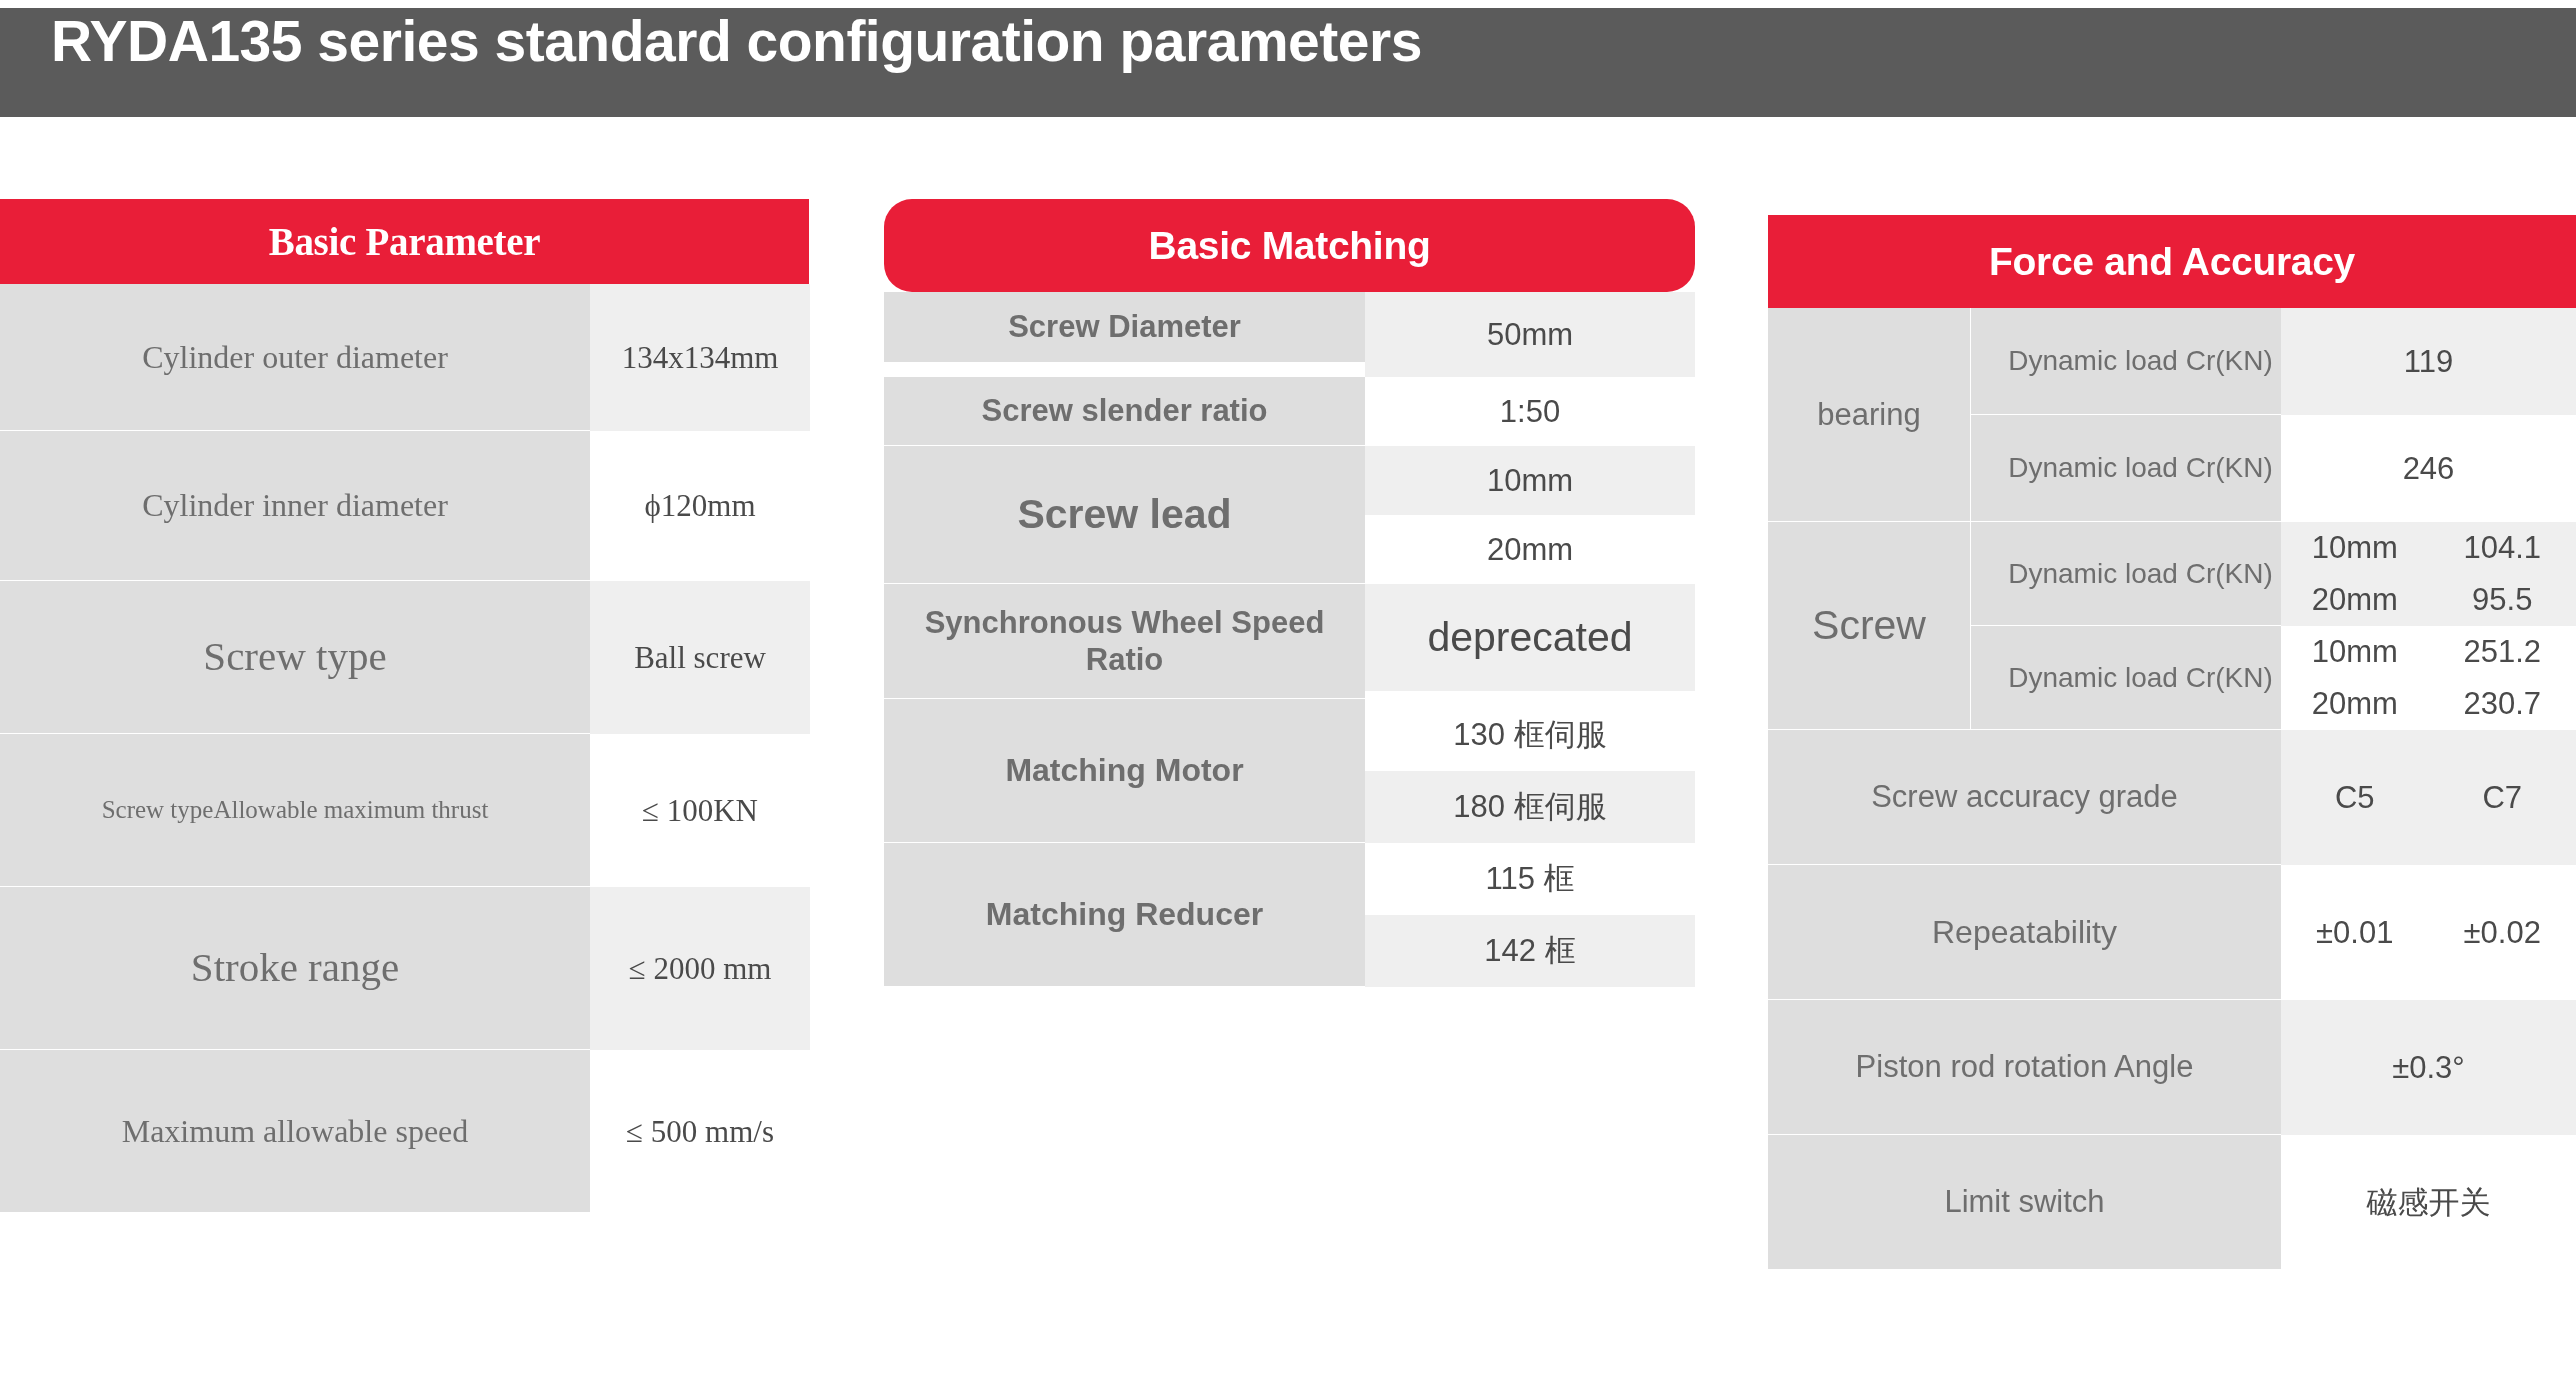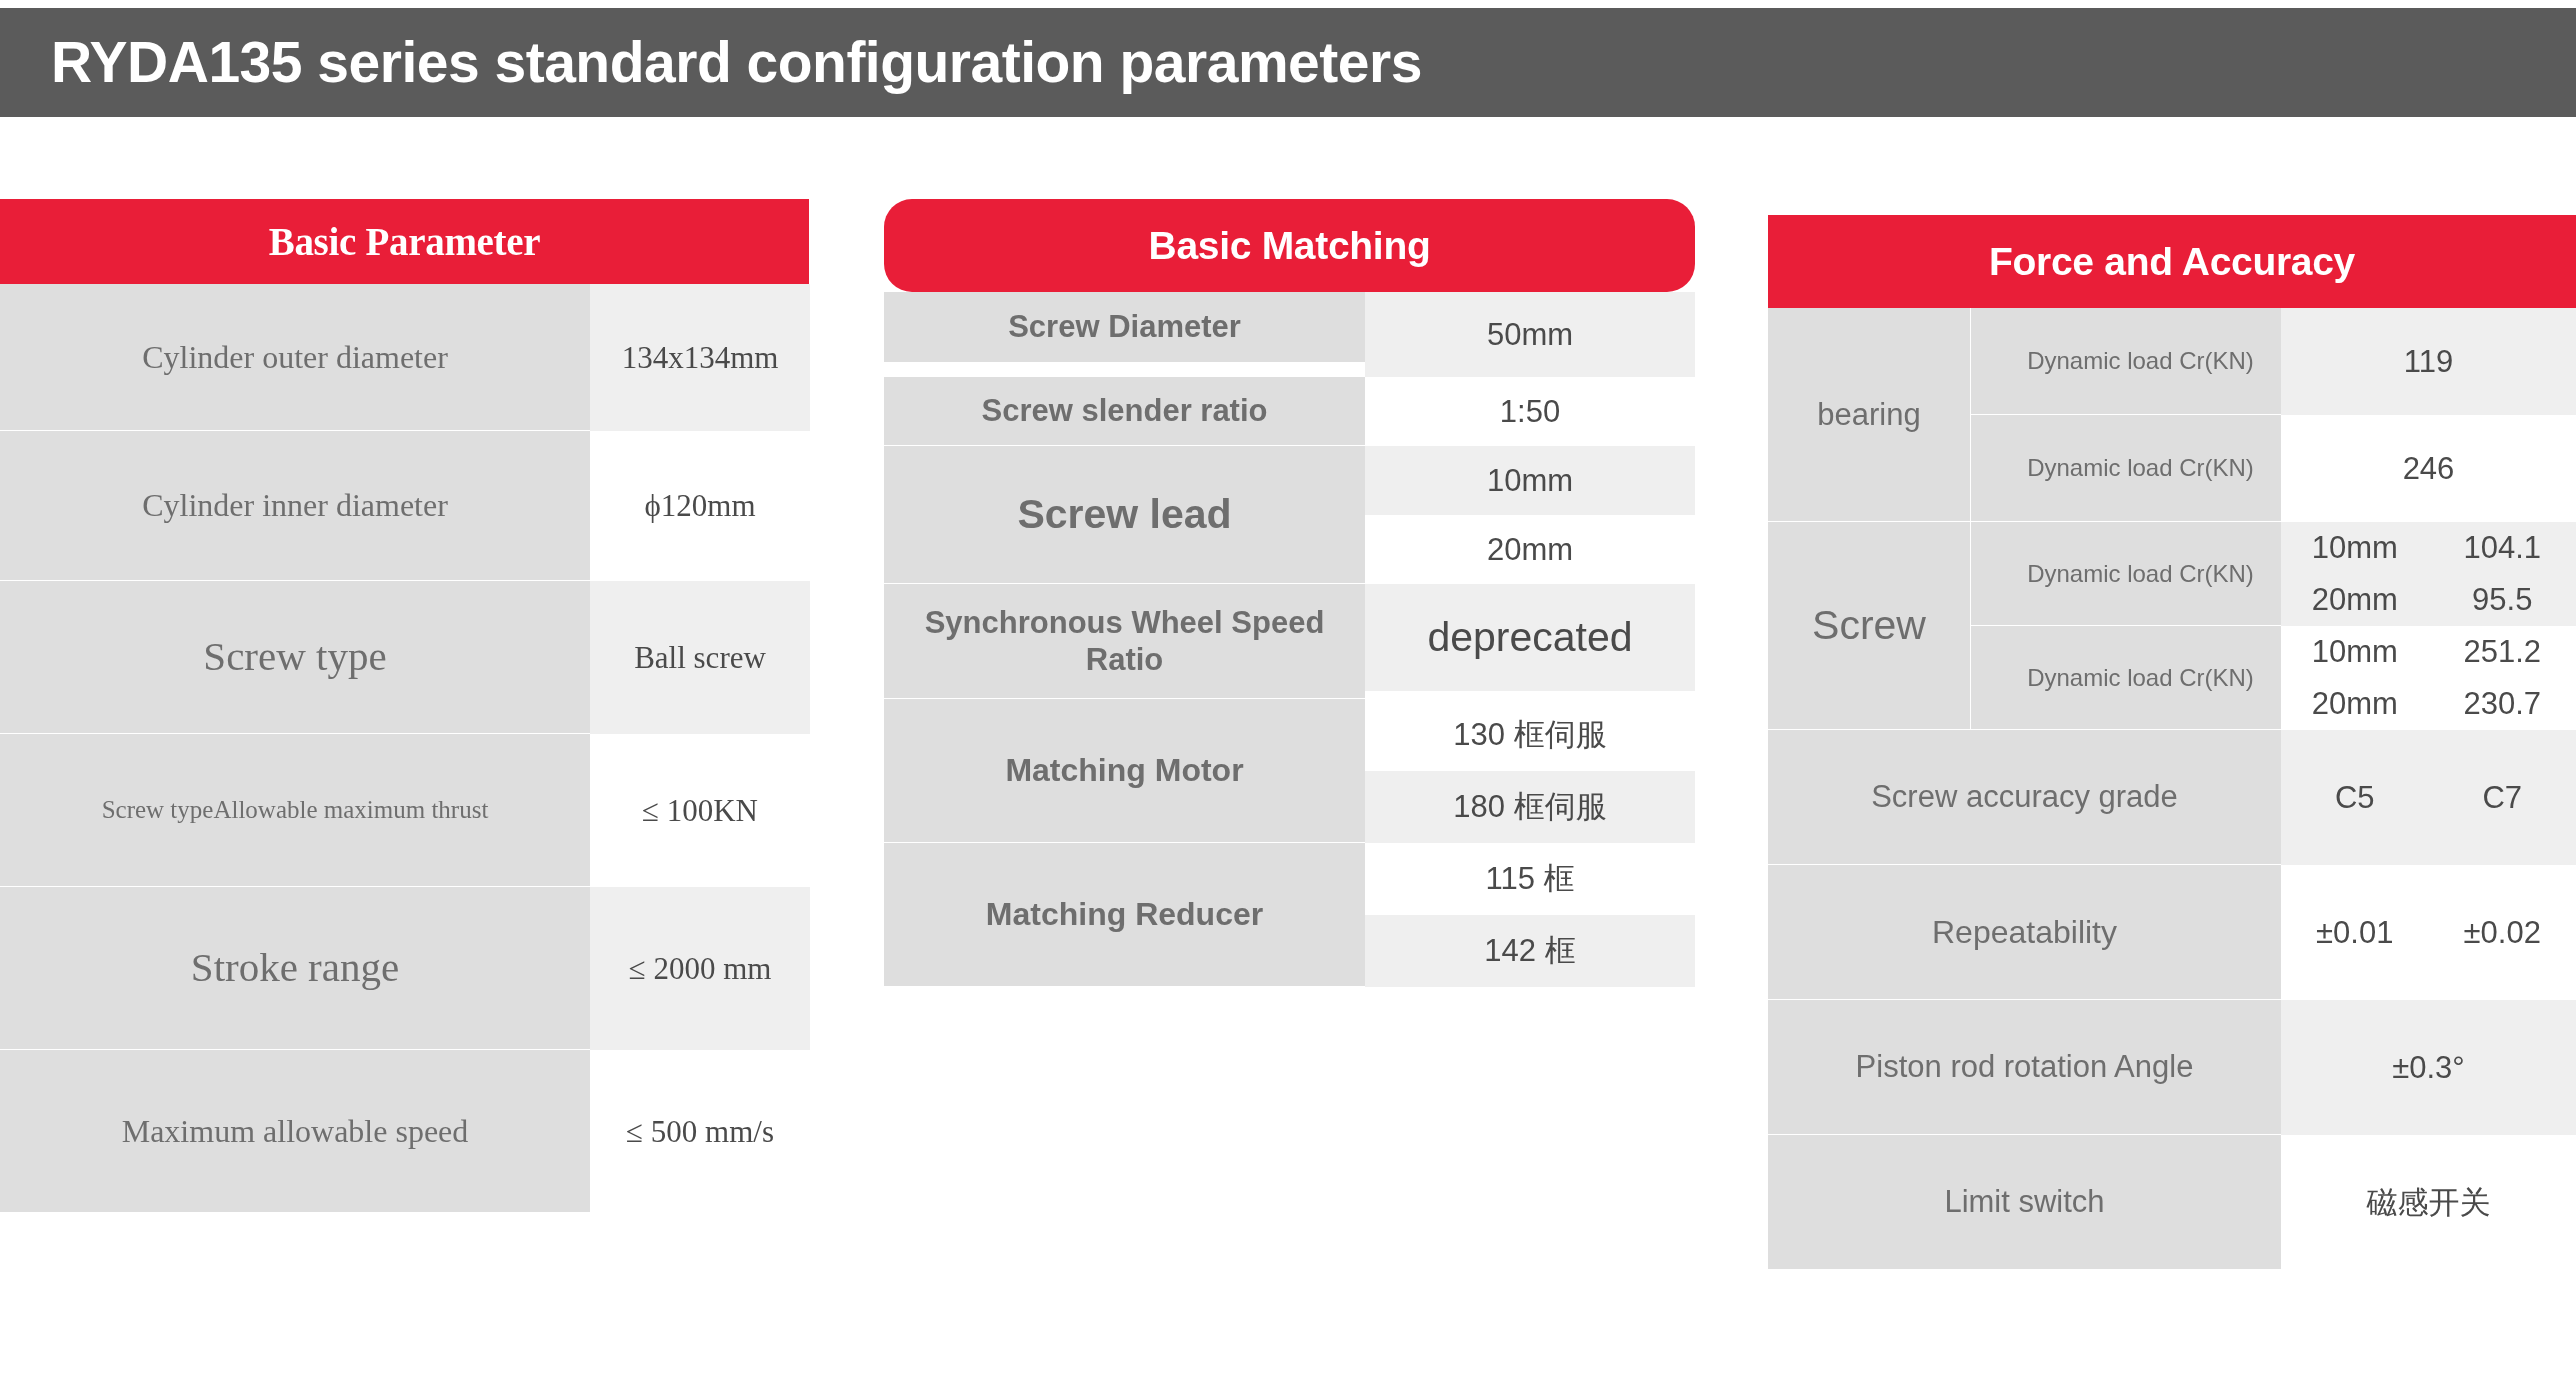--- a/index.html
+++ b/index.html
@@ -12,21 +12,20 @@
     overflow: hidden;
   }
 
   
   .title-bar {
     position: absolute;
     left: 0; top: 7.8px;
     width: 2576px; height: 109px;
     background: #5b5b5b;
     display: flex;
-    align-items: center;
   }
   .title-text {
     color: #ffffff;
     font-size: 57px;
     font-weight: bold;
     letter-spacing: -0.5px;
     padding-left: 51px;
     white-space: nowrap;
   }
 
@@ -117,21 +116,21 @@
 
   .row3 { display: flex; }
   .row3 .lbl { width: 513px; flex: none; }
   .row3 .vals { flex: 1; display: flex; }
   .row3 .vals .val { flex: 1; }
 
   
   .fs-xl  { font-size: 41px; }
   .fs-lg  { font-size: 32px; }
   .fs-md  { font-size: 31px; }
-  .fs-sm  { font-size: 24px; padding-left: 29px; }
+  .fs-sm  { font-size: 28px; padding-left: 29px; }
   .fs-xs  { font-size: 25px; }
 </style>
 </head>
 <body>
 
 <div class="title-bar">
   <div class="title-text">RYDA135  series standard configuration parameters</div>
 </div>
 
 <div class="col" id="col-1">

